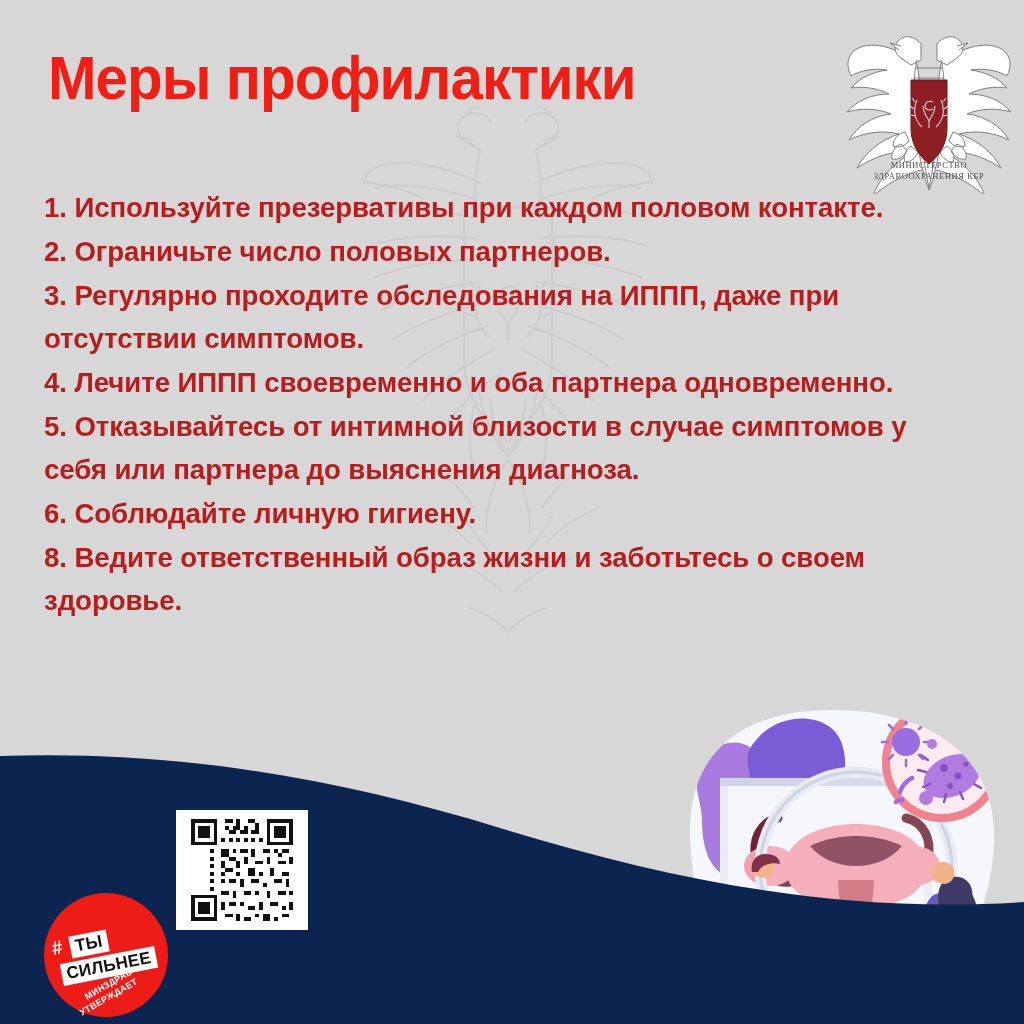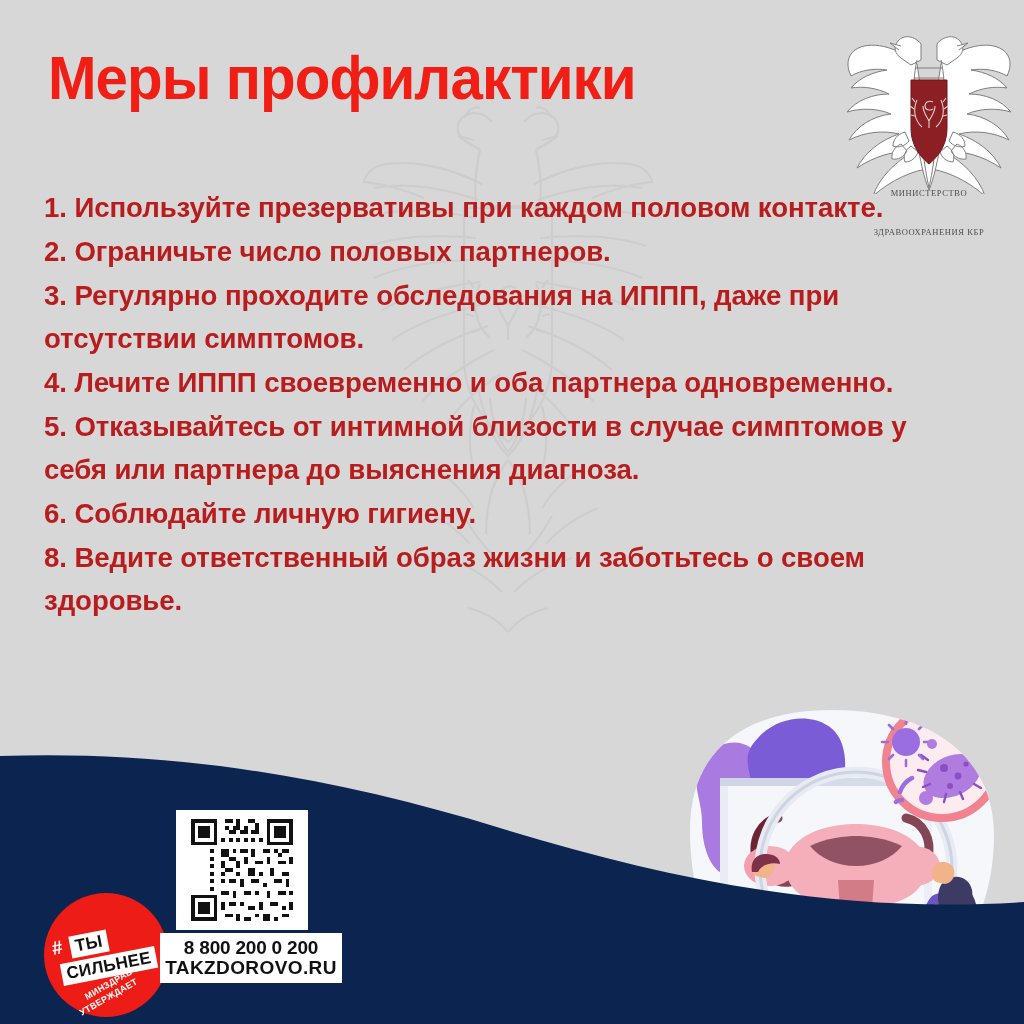--- a/index.html
+++ b/index.html
@@ -18,21 +18,21 @@
   }
 
   
   .emblem{position:absolute;left:845px;top:22px;width:168px;height:172px;}
   .emblem svg{display:block;}
   .emblem-caption{
     position:absolute;left:845px;top:160px;width:168px;text-align:center;
     font-family:"Liberation Serif", serif;color:#4d4d4d;letter-spacing:.6px;
     line-height:1.35;
   }
-  .emblem-caption div{font-size:8.5px;margin-top:28px;}
+  .emblem-caption div{font-size:8.5px;}
 
   
   .title{
     position:absolute;left:48px;top:42px;
     font-size:62px;font-weight:bold;color:#f01e14;
     letter-spacing:-1px;
     font-family:"Liberation Sans", sans-serif;
     transform:scaleX(.94);transform-origin:left center;
     white-space:nowrap;
   }
@@ -426,18 +426,14 @@
         <rect x="20" y="26" width="2" height="2"></rect>
           <rect x="23" y="27" width="1" height="1"></rect>
           <rect x="25" y="26" width="2" height="1"></rect>
         <rect x="9" y="15" width="1" height="1"></rect>
           <rect x="12" y="17" width="1" height="1"></rect>
           <rect x="24" y="10" width="1" height="1"></rect>
       </g>
     </svg>
   </div>
 
-  <div class="contact-box">
-    <div class="contact-phone">8 800 200 0 200</div>
-    <div class="contact-site">TAKZDOROVO.RU</div>
-  </div>
 
 </div>
 
 </body></html>

